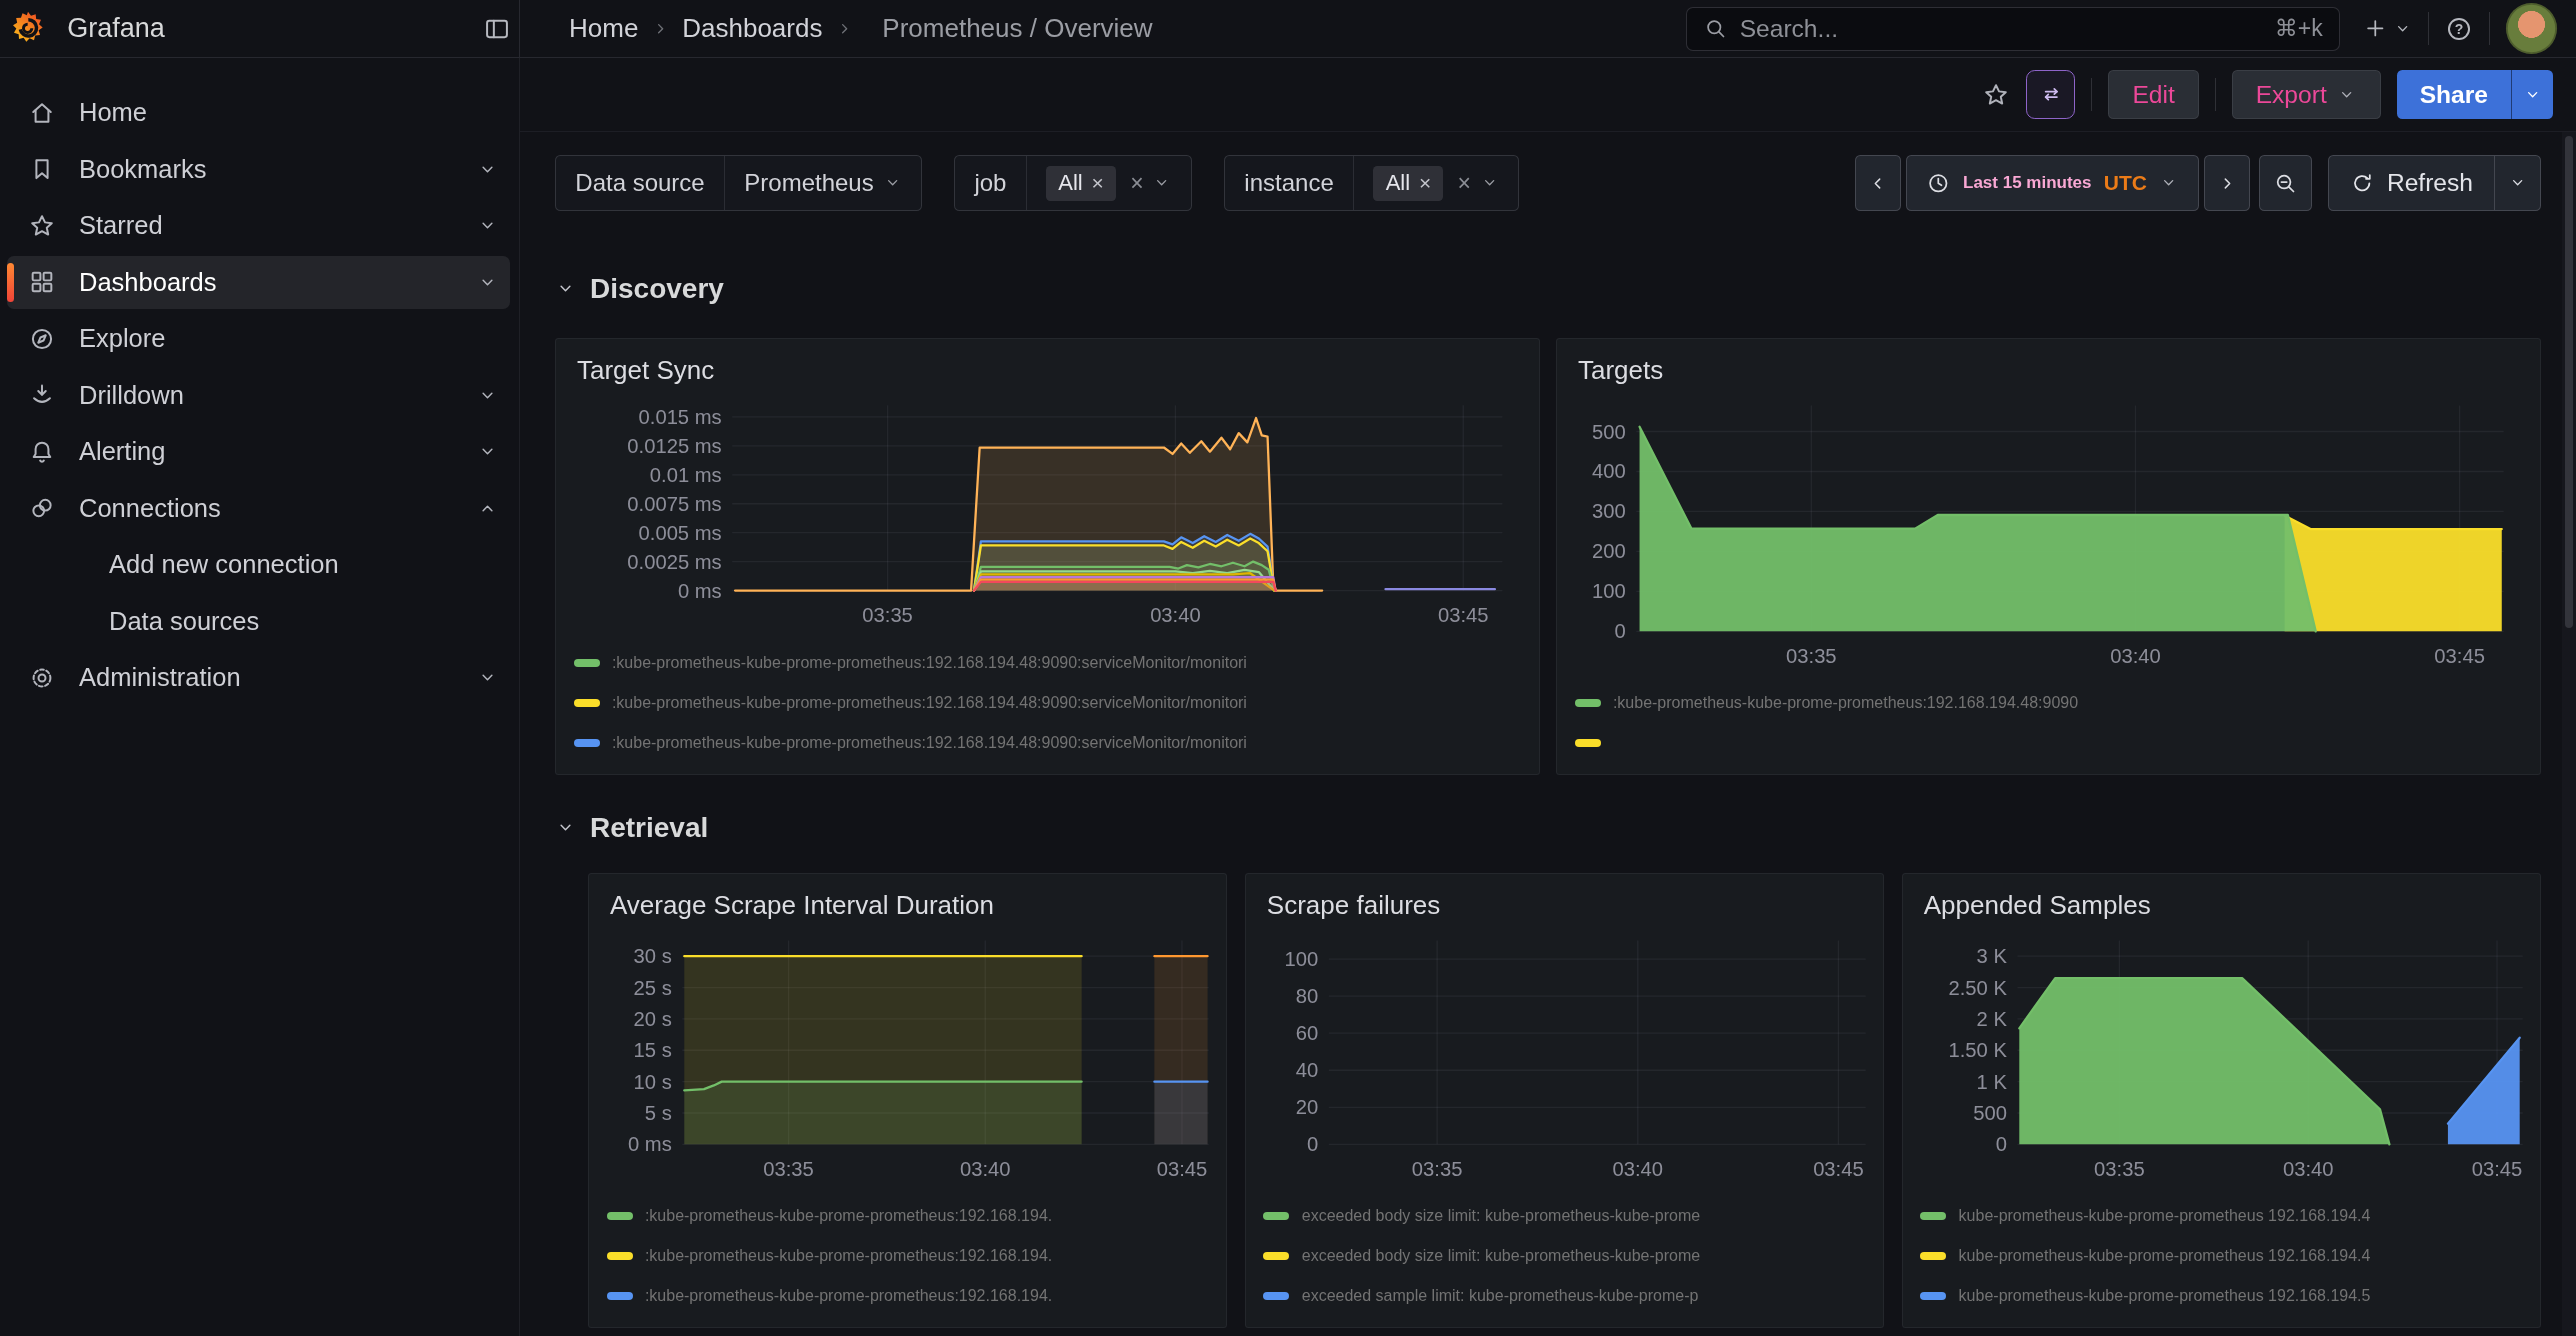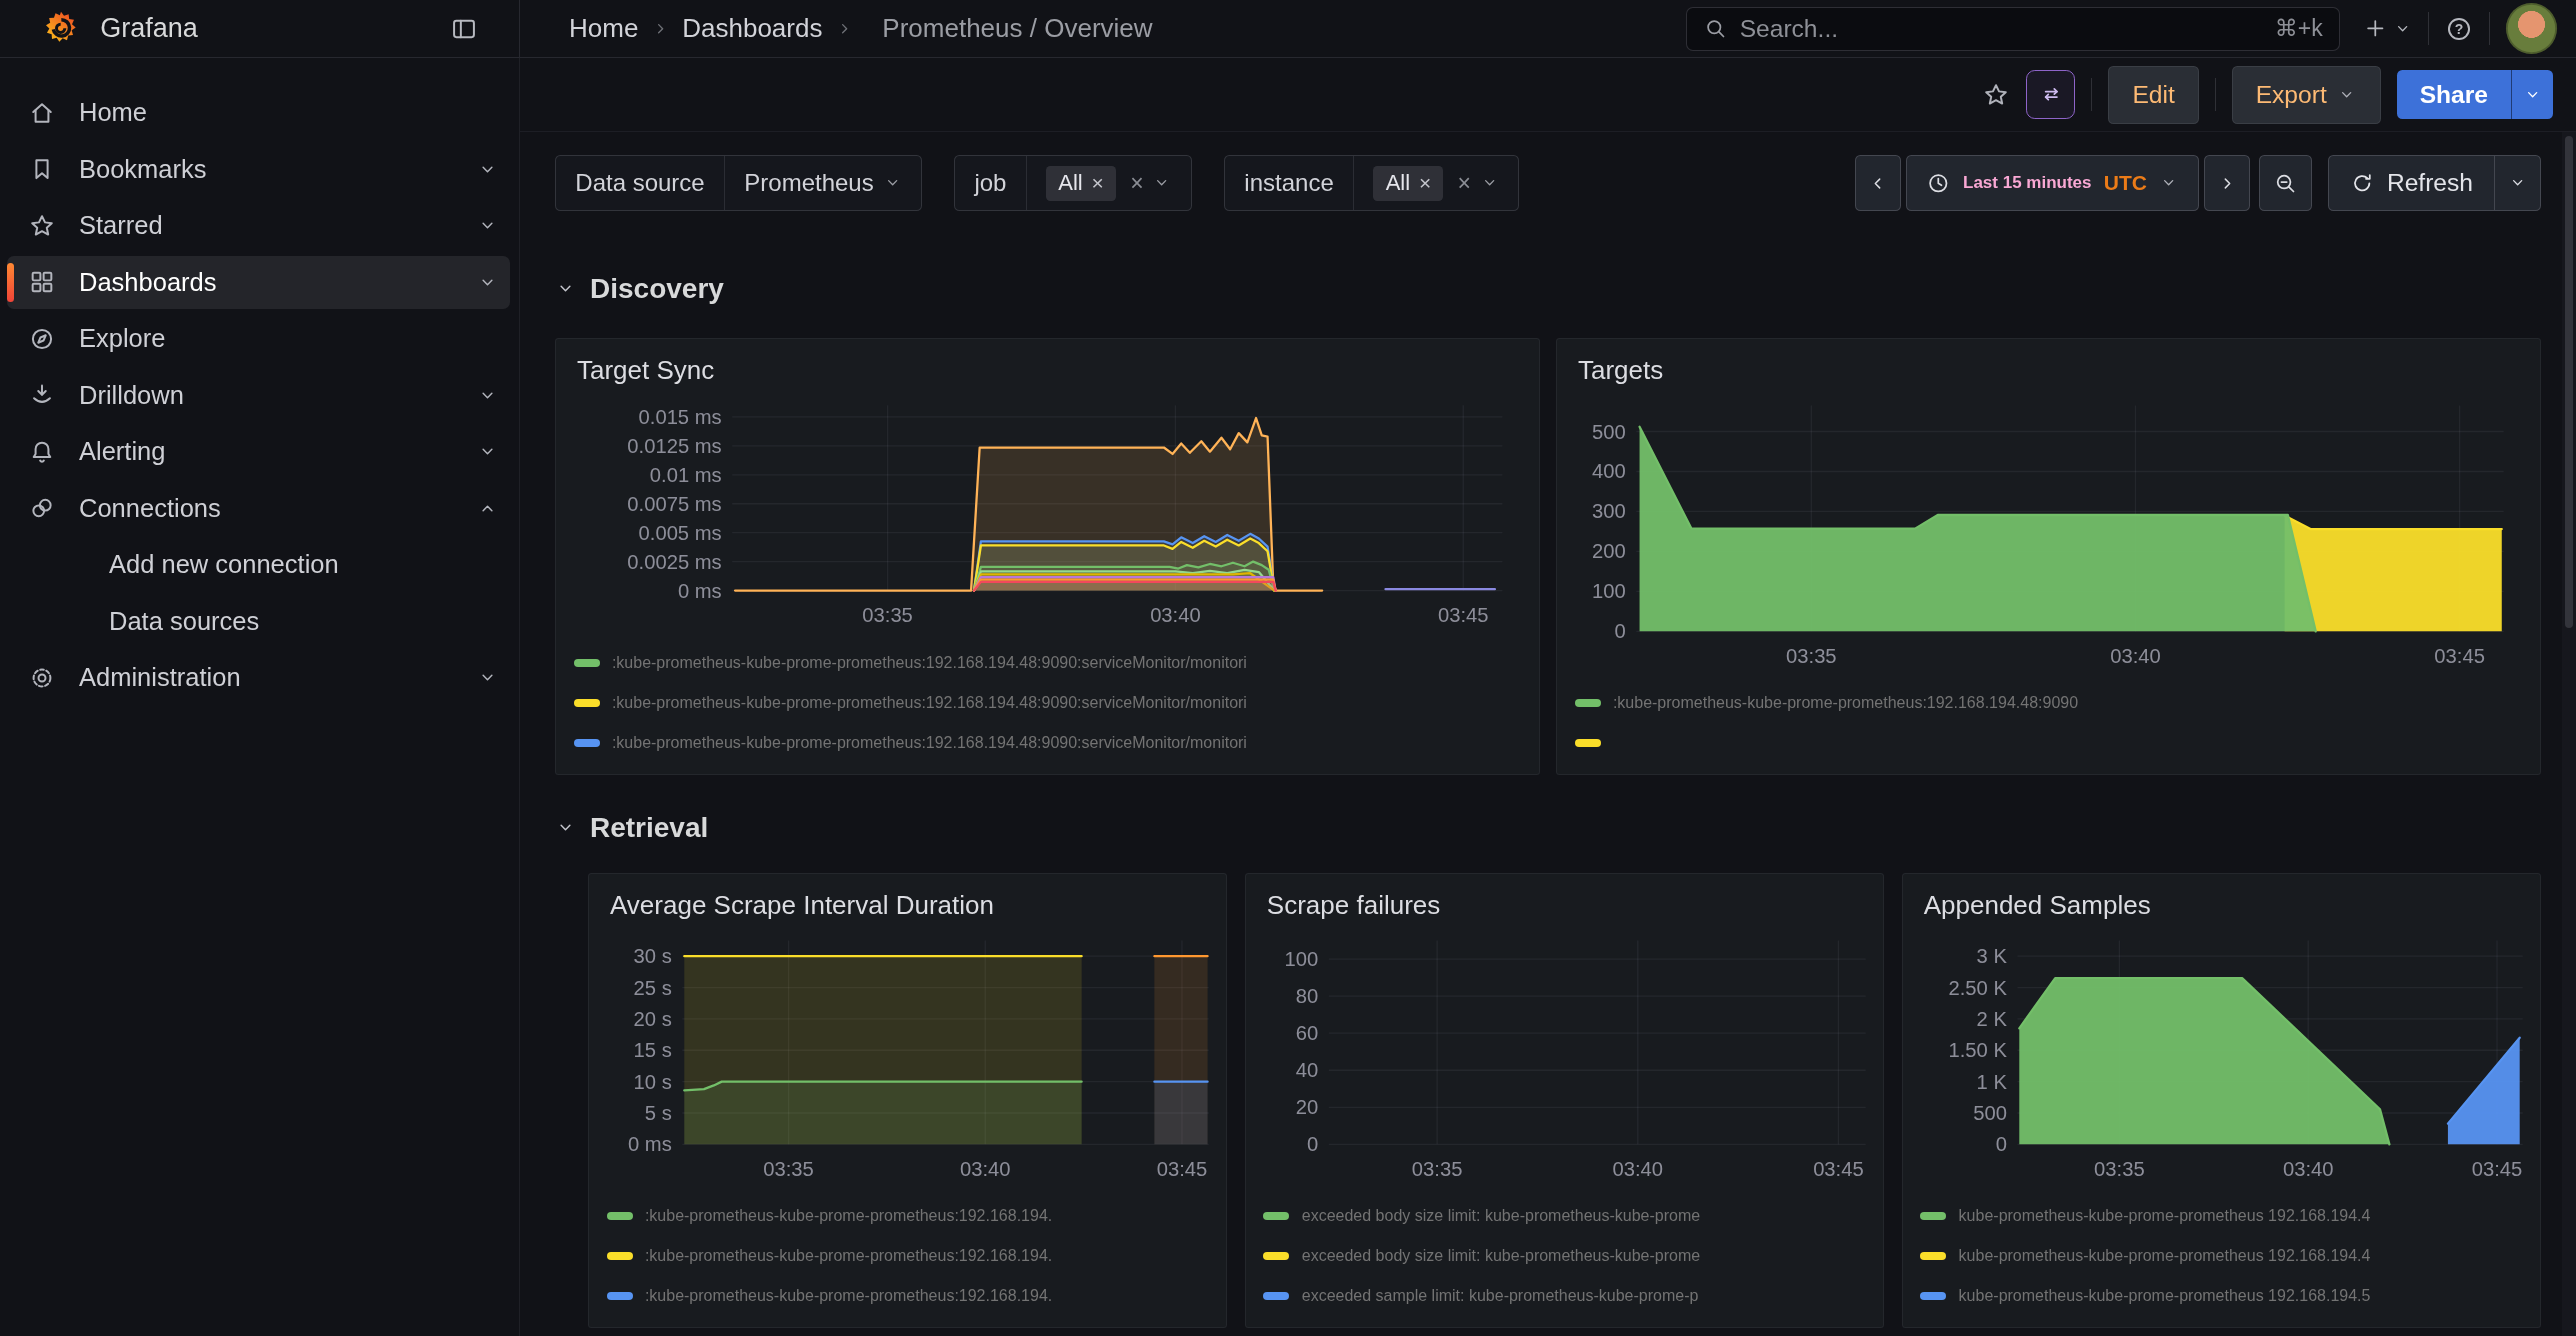--- a/index.html
+++ b/index.html
@@ -12,21 +12,21 @@
     --text-dim:#8e9097; --blue:#3d71d9; --orange:#eb7b18;
   }
   .icon{display:inline-flex;align-items:center;justify-content:center;flex:0 0 auto;}
   .icon svg{width:100%;height:100%;}
   .icon svg *{stroke:currentColor;fill:none;stroke-width:1.7;stroke-linecap:round;stroke-linejoin:round;}
   .icon svg [data-fill]{fill:currentColor;stroke:none;}
   .i32{width:28px;height:28px;} .i28{width:24.6px;height:24.6px;} .i24{width:21px;height:21px;} .i22{width:19.3px;height:19.3px;}
 
   
   .top{height:58px;display:flex;align-items:stretch;border-bottom:0.9px solid var(--border);}
-  .brand{width:520px;flex:0 0 520px;display:flex;align-items:center;padding:0 41px;border-right:0.9px solid var(--border);}
+  .brand{width:520px;flex:0 0 520px;display:flex;align-items:center;padding:0 8px;border-right:0.9px solid var(--border);}
   .logo{width:40px;height:40px;}
   .logo svg{width:100%;height:100%;}
   .brand-name{font-size:27px;font-weight:500;color:#d8d9da;margin-left:19.3px;}
   .panel-toggle{margin-left:auto;color:#b7b9c0;cursor:pointer;}
   .top-rest{flex:1;display:flex;align-items:center;padding:0 19.3px 0 49px;}
   .crumbs{display:flex;align-items:center;gap:12.3px;font-size:26px;}
   .crumb{color:#d2d3d9;}
   .crumb.current{color:#9b9da4;margin-left:16px;}
   .crumb-sep{color:#6e7076;}
   .top-spacer{flex:1;}
@@ -57,22 +57,22 @@
   .nav-chevron{margin-left:auto;color:#9b9da4;cursor:pointer;}
 
   .main{flex:1;display:flex;flex-direction:column;min-width:0;position:relative;}
 
   
   .dash-toolbar{height:74px;display:flex;align-items:center;justify-content:flex-end;gap:16px;
     padding:0 23px;border-bottom:0.9px solid var(--border-weak);}
   .tool-icon-btn{color:#b0b2ba;cursor:pointer;}
   .swap-btn{width:49px;height:49px;border:1.8px solid #8e64c9;border-radius:8.8px;display:flex;
     align-items:center;justify-content:center;color:#cdbaef;background:rgba(142,100,201,0.08);cursor:pointer;}
-  .btn{height:58px;display:flex;align-items:center;gap:10.6px;padding:0 23px;border-radius:5.3px;
-    background:var(--btn2);border:0.9px solid rgba(204,204,220,0.10);color:#fdba74;font-size:24.6px;
+  .btn{height:49px;display:flex;align-items:center;gap:10.6px;padding:0 23px;border-radius:5.3px;
+    background:var(--btn2);border:0.9px solid rgba(204,204,220,0.10);color:#ec4899;font-size:24.6px;
     font-weight:500;cursor:pointer;}
   .share-group{display:flex;height:49px;cursor:pointer;}
   .share-main{display:flex;align-items:center;background:var(--blue);color:#fff;font-size:24.6px;
     font-weight:600;padding:0 23px;border-radius:5.3px 0 0 5.3px;}
   .share-caret{width:42px;display:flex;align-items:center;justify-content:center;background:var(--blue);
     color:#fff;border-left:1.8px solid rgba(10,15,35,0.55);border-radius:0 5.3px 5.3px 0;}
 
   
   .content{flex:1;padding:0 35px;overflow:hidden;}
   .filter-row{margin-top:23px;display:flex;align-items:center;}

